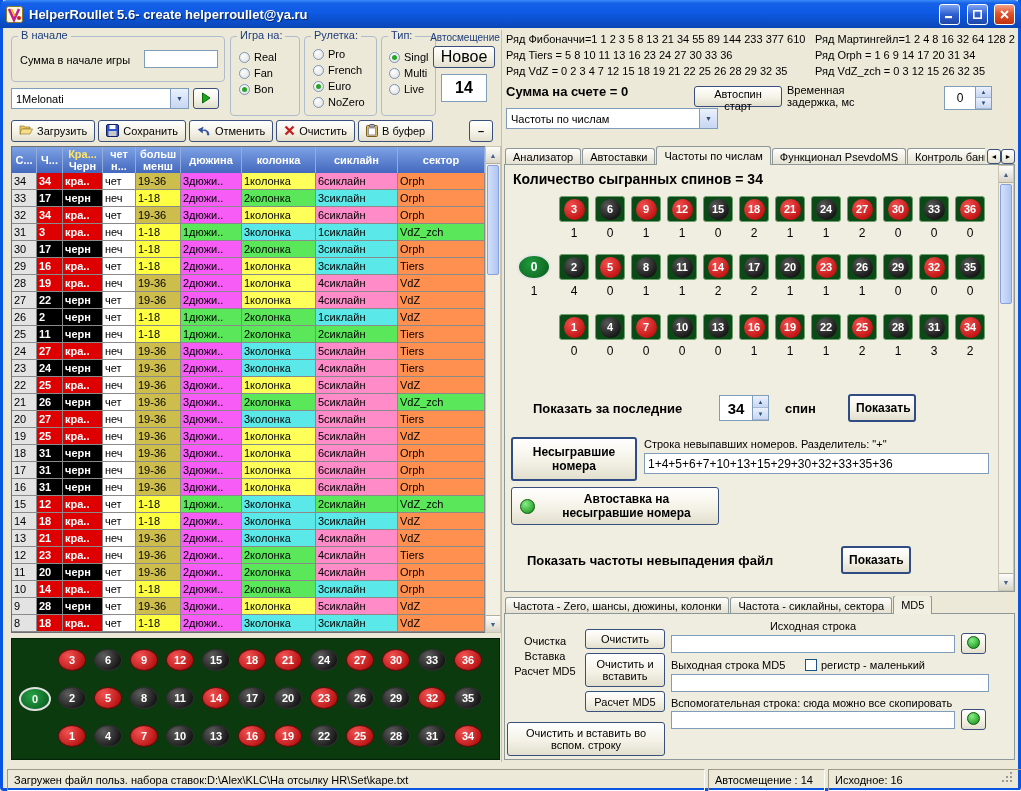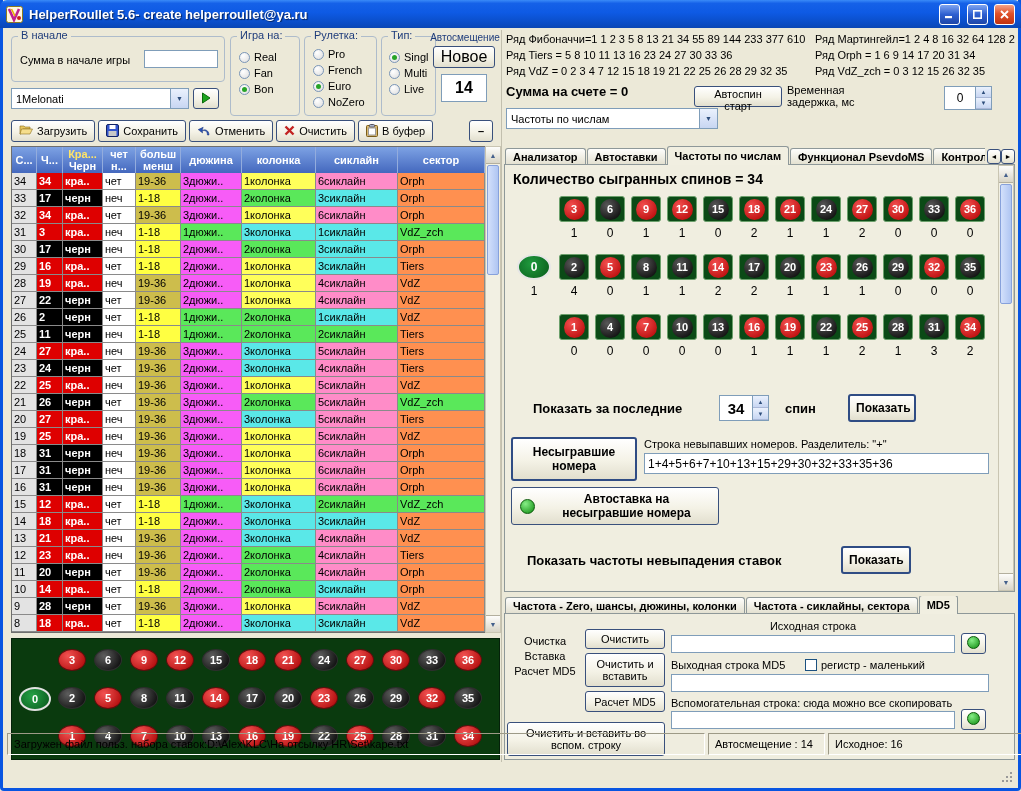--- a/index.html
+++ b/index.html
@@ -63,21 +63,21 @@
   #mini-board{position:absolute;left:8px;top:638px;width:489px;height:122px;background:#0A3A0E;border:1px solid #04210A;box-sizing:border-box;}
   .mchip{position:absolute;width:28px;height:22px;border-radius:50%;display:flex;align-items:center;justify-content:center;
          color:#fff;font-size:11px;font-weight:bold;box-sizing:border-box;}
   .mchip.red{background:radial-gradient(circle at 35% 30%,#F25252,#A60000);border:1px solid #5E0E0E;}
   .mchip.blk{background:radial-gradient(circle at 35% 30%,#5E5E5E,#000);border:1px solid #2E2E2E;}
   .mchip.zero{width:32px;height:24px;background:radial-gradient(circle at 40% 35%,#25A246,#07541A);border:2px solid #E2E2E2;}
   
   .si{position:absolute;font-size:11px;white-space:nowrap;}
   .tabstrip{position:absolute;display:flex;align-items:flex-end;overflow:hidden;}
   .tab{height:17px;line-height:17px;padding:0 7px;font-size:11px;background:linear-gradient(180deg,#FEFEFC,#E2DFCE);
-       border:1px solid #8E9899;border-bottom:none;border-radius:3px 3px 0 0;margin-right:1px;white-space:nowrap;box-sizing:border-box;font-weight:bold;}
+       border:1px solid #8E9899;border-bottom:none;border-radius:3px 3px 0 0;margin-right:1px;white-space:nowrap;box-sizing:border-box;}
   .tab.active{height:19px;line-height:19px;background:#F1EFE1;position:relative;z-index:2;}
   #freq-panel{position:absolute;left:501px;top:164px;width:511px;height:428px;border:1px solid #8E9899;background:#F0EEE0;box-sizing:border-box;}
   #md5-panel{position:absolute;left:501px;top:613px;width:511px;height:147px;border:1px solid #8E9899;background:#EFEDDF;box-sizing:border-box;}
   .ftile{position:absolute;width:30px;height:26px;background:#0B4A16;border:1px solid #6CA06C;border-radius:3px;
          display:flex;align-items:center;justify-content:center;box-sizing:border-box;}
   .fc{width:21px;height:21px;border-radius:50%;color:#fff;font-size:11px;font-weight:bold;display:flex;align-items:center;justify-content:center;}
   .fc.red{background:radial-gradient(circle at 35% 30%,#F24E4E,#B00000);}
   .fc.blk{background:radial-gradient(circle at 35% 30%,#585858,#000);}
   .fzero{position:absolute;width:34px;height:26px;border-radius:50%;color:#fff;font-weight:bold;font-size:12px;
          background:radial-gradient(circle at 40% 35%,#1F9A3E,#085A1A);border:2px solid #E6E6E6;
@@ -85,21 +85,21 @@
   .fcount{position:absolute;width:30px;text-align:center;font-size:12px;color:#000;}
   .spin{position:absolute;background:#fff;border:1px solid #7F9DB9;display:flex;box-sizing:border-box;}
   .sval{flex:1;display:flex;align-items:center;justify-content:center;font-size:12px;}
   .sbtns{width:15px;display:flex;flex-direction:column;border-left:1px solid #7F9DB9;}
   .sarrow{flex:1;display:flex;align-items:center;justify-content:center;font-size:6px;color:#2E4E7C;
           background:linear-gradient(180deg,#EAF1FD,#C8D6F2);border-bottom:1px solid #AAB8D8;}
   .led{width:13px;height:13px;border-radius:50%;background:radial-gradient(circle at 35% 30%,#86EE86,#0E8A0E);
        border:1px solid #0A5A0A;display:inline-block;box-sizing:border-box;}
   .cb{width:12px;height:12px;border:1px solid #1C5180;background:#fff;display:inline-block;box-sizing:border-box;}
   
-  .sb-cell{position:absolute;top:733px;height:22px;border:1px solid;border-color:#9D9A87 #FFFFFF #FFFFFF #9D9A87;
+  .sb-cell{position:absolute;top:769px;height:22px;border:1px solid;border-color:#9D9A87 #FFFFFF #FFFFFF #9D9A87;
            font-size:11px;display:flex;align-items:center;padding:0 6px;box-sizing:border-box;white-space:nowrap;overflow:hidden;}
   #grip{position:absolute;right:5px;bottom:5px;width:12px;height:12px;
         background:
          radial-gradient(circle at 10px 2px,#999 1.3px,transparent 1.5px),
          radial-gradient(circle at 10px 6px,#999 1.3px,transparent 1.5px),
          radial-gradient(circle at 6px 6px,#999 1.3px,transparent 1.5px),
          radial-gradient(circle at 10px 10px,#999 1.3px,transparent 1.5px),
          radial-gradient(circle at 6px 10px,#999 1.3px,transparent 1.5px),
          radial-gradient(circle at 2px 10px,#999 1.3px,transparent 1.5px);}
   #vdiv{position:absolute;left:498px;top:30px;width:1px;height:732px;background:#C2BFAE;}
@@ -832,21 +832,21 @@
 
   <button class="btn btn-strong abs" style="left:508px;top:437px;width:126px;height:44px;font-size:12px;line-height:14px;">Несыгравшие номера</button>
   <div class="abs" style="left:641px;top:438px;font-size:11px;">Строка невыпавших номеров. Разделитель: "+"</div>
   <input class="tinput abs" style="left: 641px; top: 453px; width: 345px; height: 21px; font-size: 12px;" value="1+4+5+6+7+10+13+15+29+30+32+33+35+36">
 
   <button class="btn abs" style="left:508px;top:487px;width:208px;height:38px;display:flex;align-items:center;gap:8px;padding:0 8px;">
     <span class="led" style="width:15px;height:15px;"></span>
     <span style="font-size:12px;font-weight:bold;line-height:14px;text-align:center;flex:1;">Автоставка на несыгравшие номера</span>
   </button>
 
-  <div class="abs" style="left:524px;top:553px;font-size:13px;font-weight:bold;">Показать частоты невыпадения ставок</div>
+  <div class="abs" style="left:524px;top:553px;font-size:13px;font-weight:bold;">Показать частоты невыпадения файл</div>
   <button class="btn btn-strong abs" style="left:838px;top:546px;width:70px;height:28px;font-size:12px;">Показать</button>
 
   <div class="vscroll" style="left:995px;top:165px;height:426px;">
     <div class="sb-btn">▲</div>
     <div class="sb-thumb" style="top:18px;height:118px;"></div>
     <div class="sb-btn bottom">▼</div>
   </div>
 
   <div class="tabstrip" id="bottom-tabs" style="left:502px;top:596px;width:510px;height:18px;">
       <span class="tab">Частота - Zero, шансы, дюжины, колонки</span>

